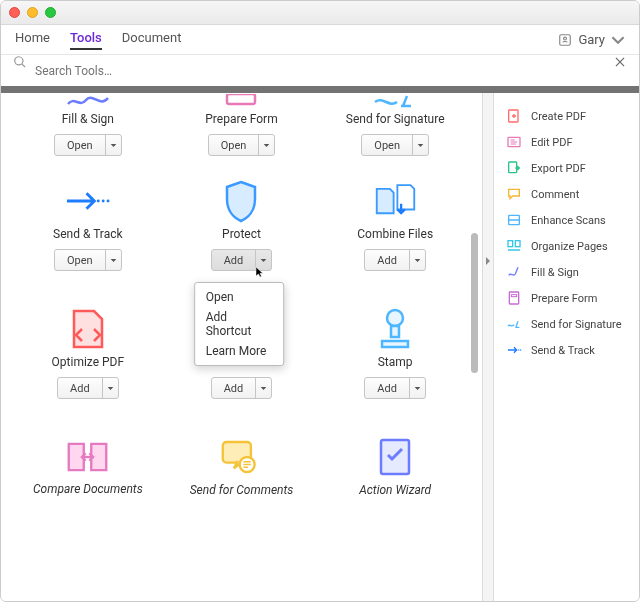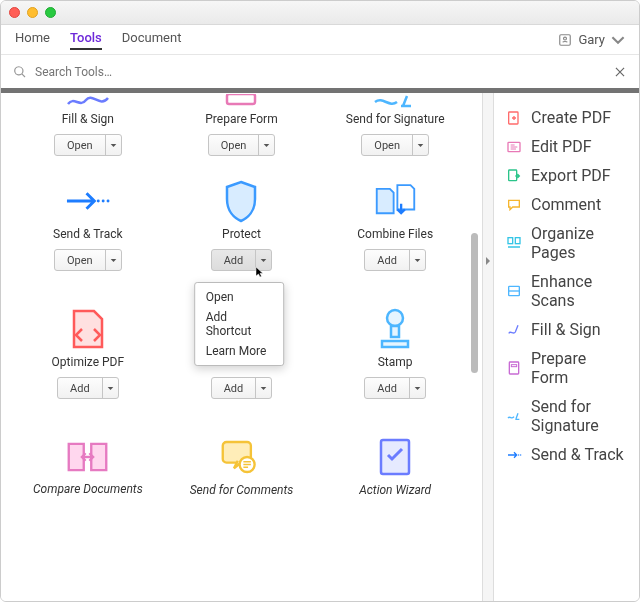--- a/index.html
+++ b/index.html
@@ -18,21 +18,21 @@
   
   .topbar { height: 30px; display: flex; align-items: center; padding: 0 14px; border-bottom: 1px solid #e6e6e6; color:#555; font-size:13px; background:#fff;}
   .top-tabs { display:flex; gap:20px; }
   .top-tab { cursor:pointer; padding-bottom: 3px; }
   .top-tab.active { color:#6d28d9; border-bottom: 2px solid #333; font-weight:500;}
   .topbar .spacer { flex:1; }
   .user { display:flex; align-items:center; gap:6px; font-size:13px; color:#555; cursor:pointer;}
   .user svg { width:14px; height:14px;}
 
   
-  .searchbar { height: 38px; display:flex; align-items:center; padding: 0 12px; border-bottom:5px solid #737373; background:#fff;}
+  .searchbar { height: 38px; display:flex; padding: 0 12px; border-bottom:7px solid #737373; background:#fff;}
   .searchbar svg { width:14px; height:14px; fill:#999; }
   .searchbar input { border:none; outline:none; font-size:12px; padding:0 8px; flex:1; color:#333; }
   .search-close { width:16px; height:16px; cursor:pointer; }
 
   
   .main { display:flex; height: calc(602px - 24px - 30px - 38px); }
   .tools-pane { flex:1; overflow:hidden; position:relative; background:#fff; padding: 0 10px 10px 10px;}
   .divider { width:12px; background:#f5f5f5; border-left:1px solid #ddd; border-right:1px solid #ddd; position:relative;}
   .divider-handle{position:absolute;top:150px;height:36px;left:0;right:0;display:flex;align-items:center;justify-content:center;}
   .divider-handle svg{width:6px;height:10px;fill:#888;}
@@ -53,21 +53,21 @@
 
   
   .dropdown { position:absolute; top:104px; left: 50%; transform:translateX(-52%); width:90px; background:#fff; border:1px solid #bbb; border-radius:3px; box-shadow:0 3px 10px rgba(0,0,0,.18); z-index:50; font-size:12px; padding:4px 0;}
   .dropdown div { padding:3px 10px; color:#333; cursor:pointer;}
   .cursor-arrow{position:absolute;top:88px;left:58%;z-index:60;width:12px;height:12px;}
 
   
   .scroll-thumb { position:absolute; right:4px; top:140px; width:7px; height:140px; background:#bbb; border-radius:4px; }
 
   
-  .side-item{display:flex;align-items:center;gap:9px;padding:5px 2px;font-size:16px;color:#444;cursor:pointer;}
+  .side-item{display:flex;align-items:center;gap:9px;padding:5px 2px;font-size:11px;color:#444;cursor:pointer;}
   .side-ico{width:16px;height:16px;display:flex;align-items:center;justify-content:center;}
   .side-ico svg{width:16px;height:16px;}
 </style>
 </head>
 <body>
 
 <div class="titlebar">
   <div class="traffic">
     <span class="tl-close"></span>
     <span class="tl-min"></span>
@@ -345,39 +345,39 @@
         <span class="side-ico">
           <svg viewBox="0 0 24 24">
             <path d="M4 5h16v10H10l-4 4v-4H4z" fill="none" stroke="#f5b52e" stroke-width="2"></path>
           </svg>
         </span>
         <span>Comment</span>
       </div>
     <div class="side-item">
         <span class="side-ico">
           <svg viewBox="0 0 24 24">
+            <rect x="4" y="5" width="16" height="14" rx="1" fill="none" stroke="#4db6ff" stroke-width="2"></rect>
+            <path d="M4 12h16" stroke="#4db6ff" stroke-width="2"></path>
+          </svg>
+        </span>
+        <span>Enhance Scans</span>
+      </div>
+    <div class="side-item">
+        <span class="side-ico">
+          <svg viewBox="0 0 24 24">
             <rect x="3" y="4" width="7" height="9" fill="none" stroke="#35c5e6" stroke-width="2"></rect>
             <rect x="14" y="4" width="7" height="9" fill="none" stroke="#35c5e6" stroke-width="2"></rect>
             <path d="M3 18h18" stroke="#35c5e6" stroke-width="2"></path>
           </svg>
         </span>
         <span>Organize Pages</span>
       </div>
     <div class="side-item">
         <span class="side-ico">
           <svg viewBox="0 0 24 24">
-            <rect x="4" y="5" width="16" height="14" rx="1" fill="none" stroke="#4db6ff" stroke-width="2"></rect>
-            <path d="M4 12h16" stroke="#4db6ff" stroke-width="2"></path>
-          </svg>
-        </span>
-        <span>Enhance Scans</span>
-      </div>
-    <div class="side-item">
-        <span class="side-ico">
-          <svg viewBox="0 0 24 24">
             <path d="M4 17c3-5 7 3 10-2l4-10" stroke="#6b7cff" stroke-width="2" fill="none"></path>
           </svg>
         </span>
         <span>Fill &amp; Sign</span>
       </div>
     <div class="side-item">
         <span class="side-ico">
           <svg viewBox="0 0 24 24">
             <rect x="5" y="3" width="14" height="18" rx="1" fill="none" stroke="#c86bd4" stroke-width="2"></rect>
             <rect x="8" y="7" width="8" height="3" fill="none" stroke="#c86bd4" stroke-width="1.5"></rect>

